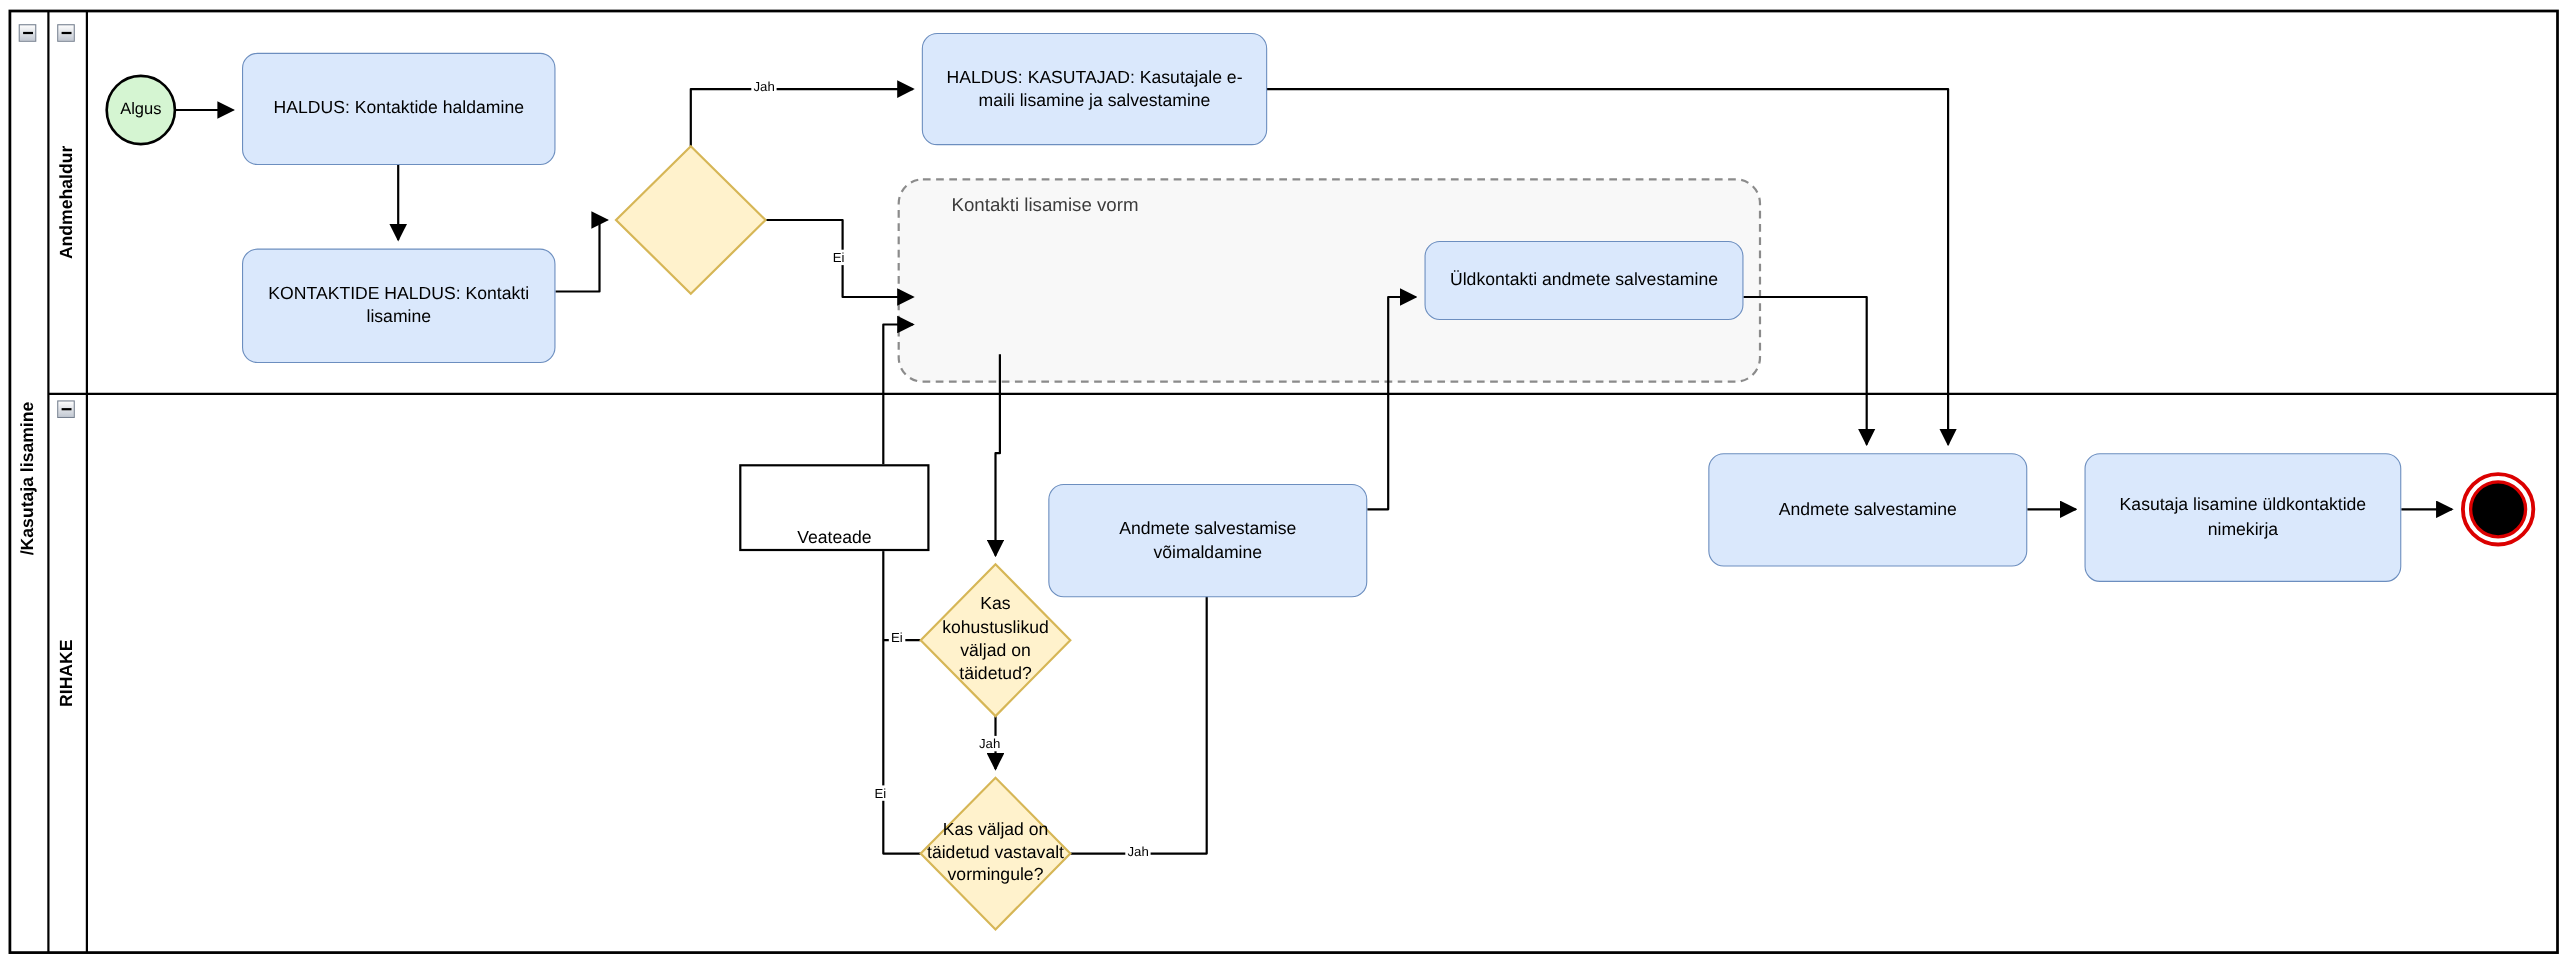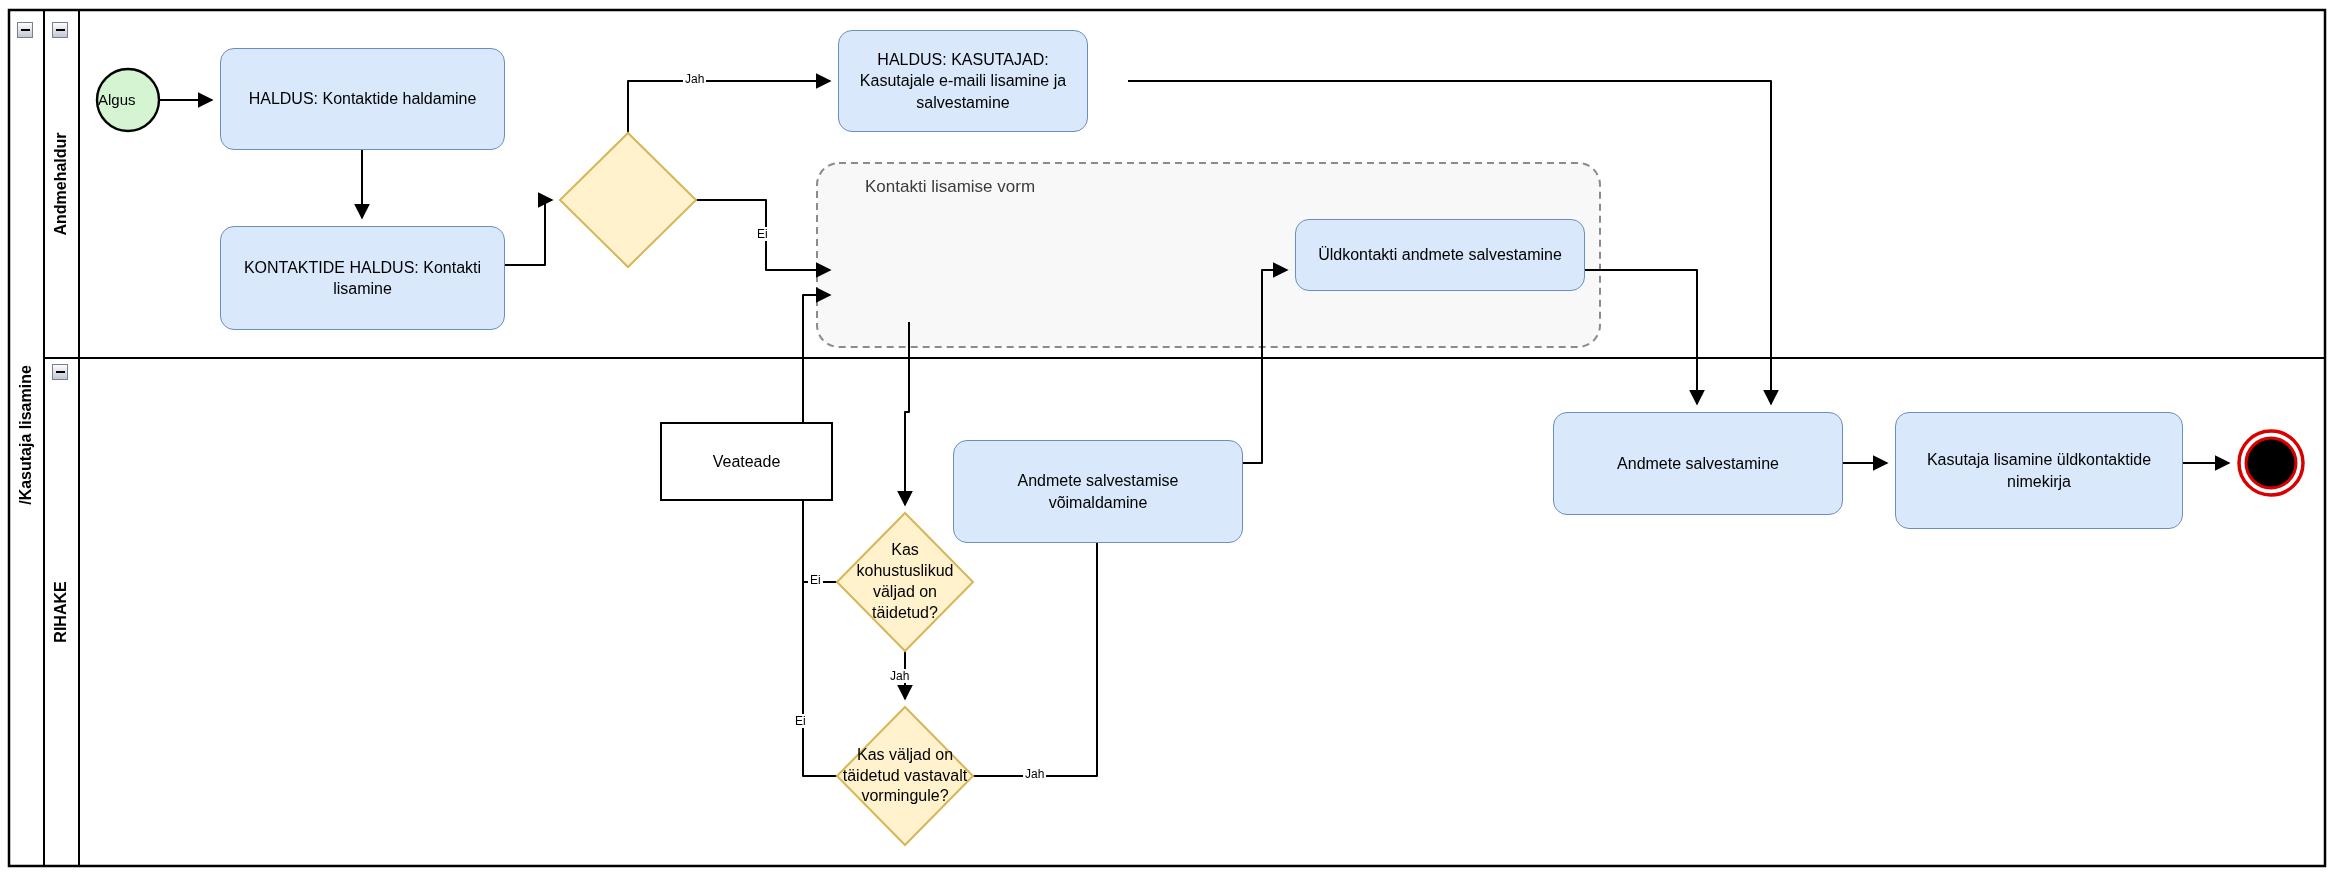--- a/index.html
+++ b/index.html
@@ -10,34 +10,34 @@
   
   .task{
     position:absolute;z-index:2;
     background:#dae8fc;border:1.6px solid #6c8ebf;border-radius:14px;
     display:flex;align-items:center;justify-content:center;text-align:center;
     font-size:16px;line-height:1.32;box-sizing:border-box;padding:6px 18px;
   }
   .plain{
     position:absolute;z-index:2;
     background:#ffffff;border:2px solid #000;
-    display:flex;align-items:center;justify-content:center;text-align:center;
-    font-size:16px;box-sizing:border-box;
+    display:flex;align-items:flex-end;justify-content:center;text-align:center;
+    font-size:16px;box-sizing:border-box;margin-left:12px;
   }
   
   .gwlabel{
     position:absolute;z-index:3;display:flex;align-items:center;justify-content:center;
     text-align:center;font-size:16px;line-height:1.3;pointer-events:none;
   }
   .edgelabel{
     position:absolute;z-index:3;font-size:12px;line-height:1;
     background:#fff;padding:1px 2px;text-align:center;
   }
   .grouplabel{position:absolute;z-index:2;font-size:17px;color:#3c3c3c;}
-  .startlabel{position:absolute;z-index:3;font-size:15px;text-align:left;}
+  .startlabel{position:absolute;z-index:3;font-size:15px;text-align:center;}
   .vlabel{
     position:absolute;z-index:2;font-weight:bold;font-size:16px;
     display:flex;align-items:center;justify-content:center;
     transform:rotate(-90deg);white-space:nowrap;
   }
   .collapse{
     position:absolute;z-index:4;width:16px;height:16px;box-sizing:border-box;
     border:1px solid #76808f;background:linear-gradient(#fdfdfd,#c2c8d2);
     display:flex;align-items:center;justify-content:center;cursor:pointer;
   }
@@ -107,21 +107,21 @@
   <div class="startlabel" style="left:98px;top:91px;width:60px;">Algus</div>
 
   <div class="grouplabel" style="left:865px;top:177px;">Kontakti lisamise vorm</div>
 
   <div class="task" style="left:220px;top:48px;width:285px;height:102px;">
     <span>HALDUS: Kontaktide haldamine</span>
   </div>
   <div class="task" style="left:220px;top:226px;width:285px;height:104px;">
     <span>KONTAKTIDE HALDUS: Kontakti lisamine</span>
   </div>
-  <div class="task" style="left:838px;top:30px;width:250px;height:102px;">
+  <div class="task" style="left:838px;top:30px;width:314px;height:102px;">
     <span>HALDUS: KASUTAJAD: Kasutajale e-maili lisamine ja salvestamine</span>
   </div>
   <div class="task" style="left:1295px;top:219px;width:290px;height:72px;">
     <span>Üldkontakti andmete salvestamine</span>
   </div>
   <div class="plain" style="left:660px;top:422px;width:173px;height:79px;">
     <span>Veateade</span>
   </div>
   <div class="task" style="left:953px;top:412px;width:290px;height:103px;margin-top:28px;">
     <span>Andmete salvestamise võimaldamine</span>

